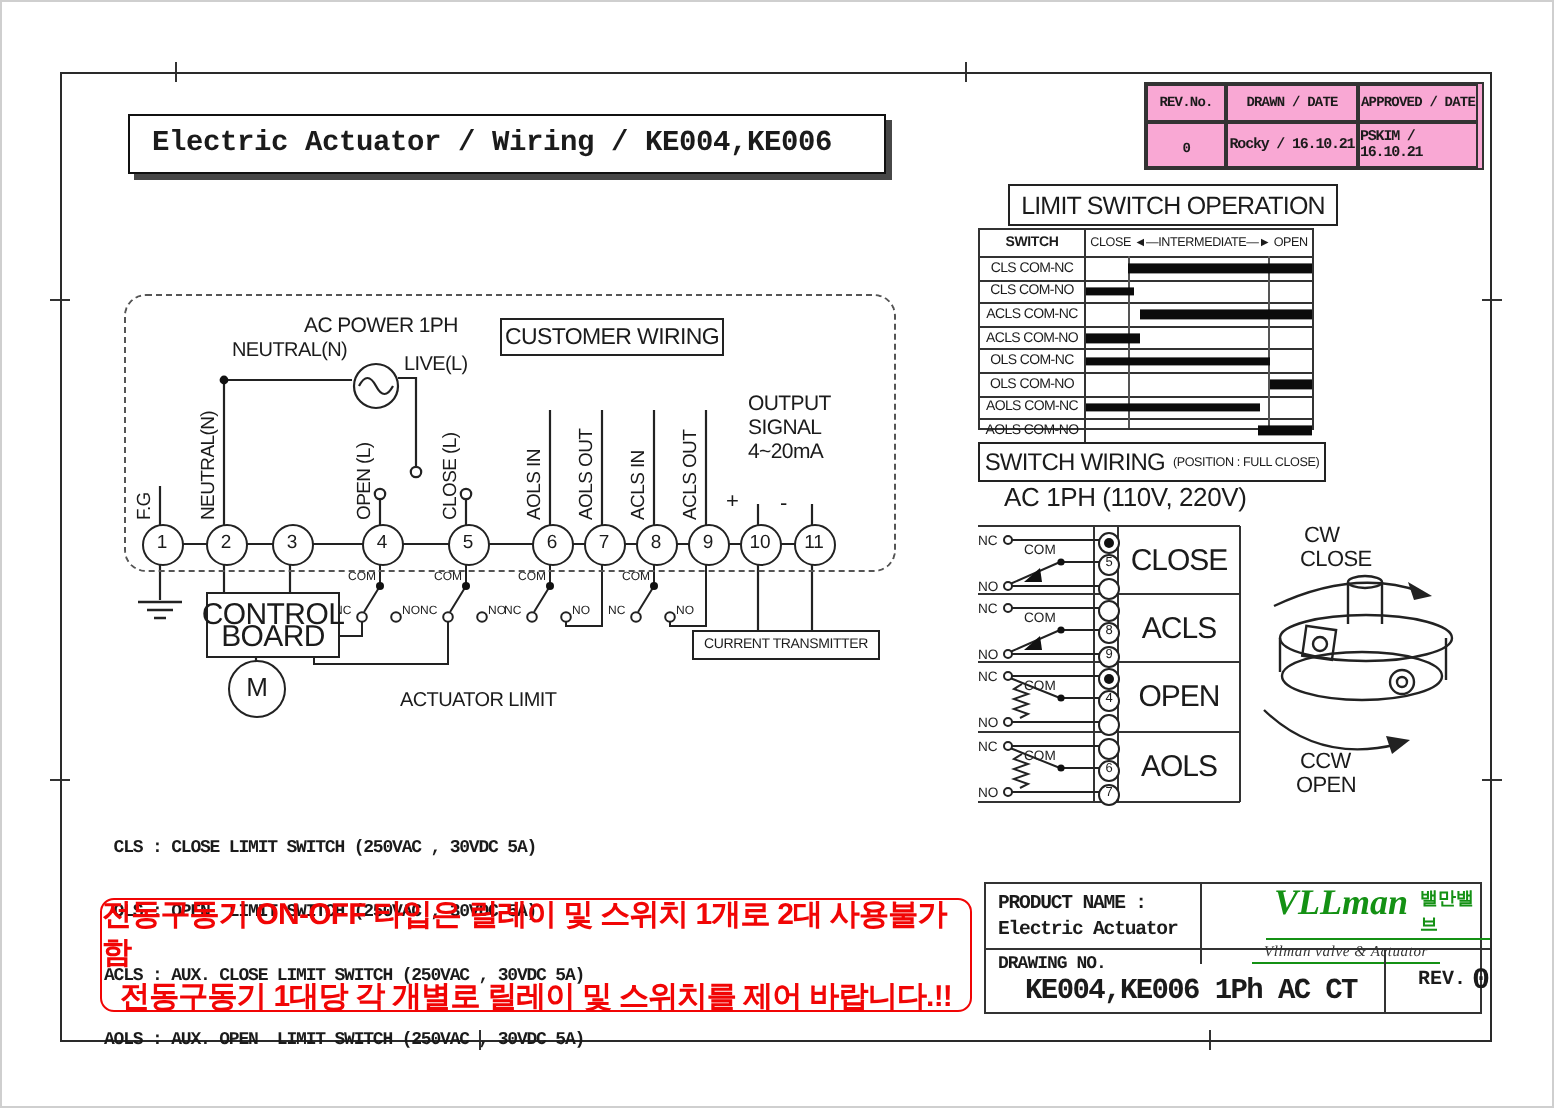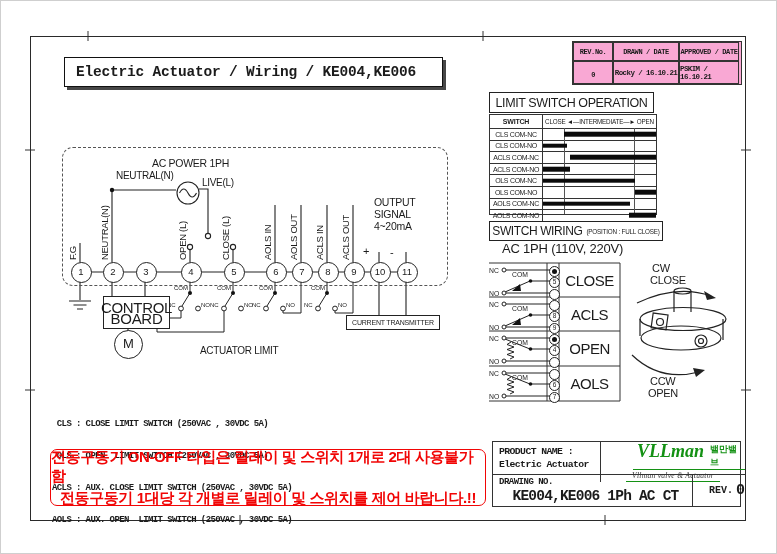--- a/index.html
+++ b/index.html
@@ -14,21 +14,21 @@
       box-shadow:3px 3px 0 0 #474747;display:flex;align-items:center;padding-left:11px;
       font:bold 14.5px "Liberation Mono",monospace;letter-spacing:-0.2px;}
   
   .rev{left:572px;top:41px;width:168px;border:1px solid #333;display:grid;
        grid-template-columns:40px 66px 60px;grid-template-rows:19px 23px;background:#f9a8d4;}
   .rev>div{border:0.5px solid #333;display:flex;align-items:center;justify-content:center;
        font-family:"Liberation Mono",monospace;}
   .rev .h{font-size:7px;font-weight:bold;letter-spacing:-0.4px;}
   .rev .v{font-size:7.5px;font-weight:bold;letter-spacing:-0.6px;}
   
-  .ls-title{left:489px;top:92px;width:163px;height:19px;border:1.2px solid #222;display:flex;
+  .ls-title{left:504px;top:92px;width:163px;height:19px;border:1.2px solid #222;display:flex;
       align-items:center;justify-content:center;font-size:12.5px;letter-spacing:-0.4px;}
   .lst{left:489px;top:114px;width:166px;height:99px;border:1.1px solid #333;background:#fff;}
   .lshead{display:flex;height:13px;border-bottom:1px solid #333;}
   .lshead .c1{width:52px;border-right:1px solid #333;display:flex;align-items:center;justify-content:center;
       font-size:7px;font-weight:bold;letter-spacing:-0.2px;}
   .lshead .c2{flex:1;display:flex;align-items:center;justify-content:center;font-size:6.3px;letter-spacing:-0.2px;}
   .lsrow{display:flex;height:10.6px;border-bottom:1px solid #333;}
   .lsrow:last-child{border-bottom:none;}
   .lslabel{width:52px;border-right:1px solid #333;display:flex;align-items:center;justify-content:center;
       font-size:7px;letter-spacing:-0.3px;}
@@ -326,20 +326,23 @@
   <div class="busc" style="top:368.5px"></div>
   <div class="busc" style="top:379.5px">6</div>
   <div class="busc" style="top:391.5px">7</div>
 
   <div class="t small-lab" style="left:652px;top:262px;font-size:11px">CW</div>
   <div class="t small-lab" style="left:650px;top:274px;font-size:11px">CLOSE</div>
   <div class="t small-lab" style="left:650px;top:375px;font-size:11px">CCW</div>
   <div class="t small-lab" style="left:648px;top:387px;font-size:11px">OPEN</div>
 
   <div class="t dash"></div>
+  <div class="t cw-box">
+    <span>CUSTOMER WIRING</span>
+  </div>
   <div class="t small-lab" style="left:152px;top:157px">AC POWER 1PH</div>
   <div class="t" style="left:116px;top:170px;font-size:10px;letter-spacing:-0.3px">NEUTRAL(N)</div>
   <div class="t" style="left:202px;top:177px;font-size:10px;letter-spacing:-0.3px">LIVE(L)</div>
   <div class="t small-lab" style="left:374px;top:196px">OUTPUT</div>
   <div class="t small-lab" style="left:374px;top:208px">SIGNAL</div>
   <div class="t small-lab" style="left:374px;top:220px">4~20mA</div>
   <div class="t" style="left:363px;top:245px;font-size:11px">+</div>
   <div class="t" style="left:390px;top:246px;font-size:11px">-</div>
 
   <div class="term" style="left:70.5px">1</div>

